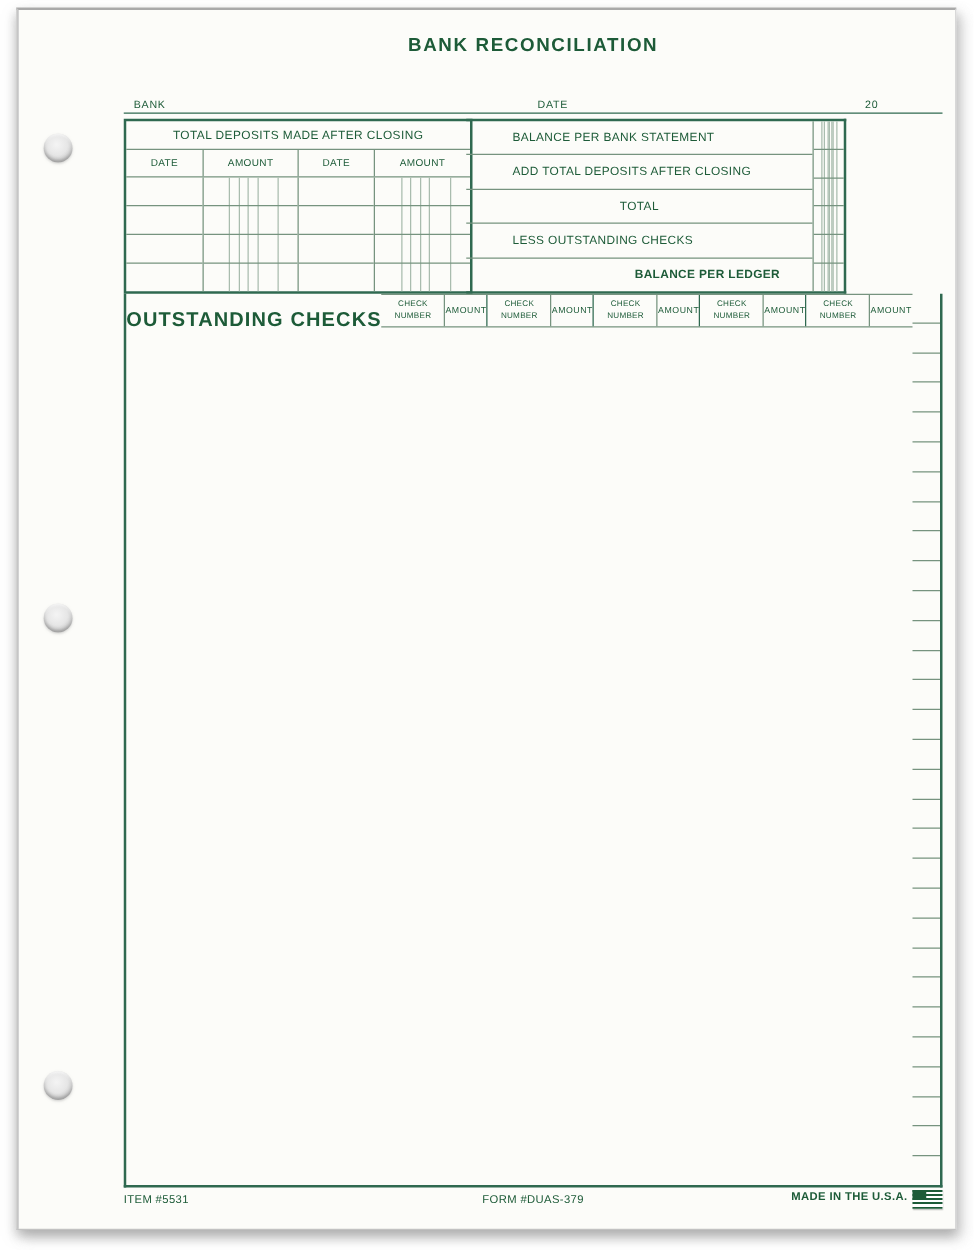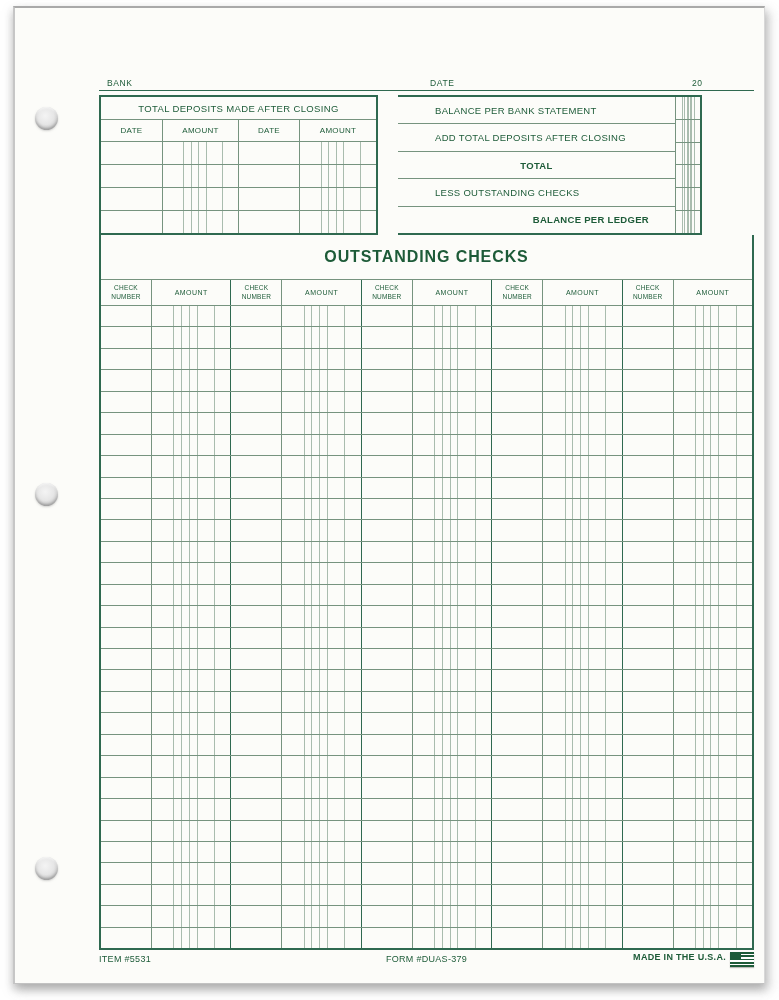--- a/index.html
+++ b/index.html
@@ -49,32 +49,32 @@
   .dep-heads{height:22px;border-bottom:1px solid var(--med);display:flex;}
   .dep-head{display:flex;align-items:center;justify-content:center;font-size:8px;letter-spacing:.3px;}
   .dep-head.b{border-right:1px solid var(--med);}
   .dep-body{flex:1;display:flex;}
   .dep-col{display:flex;flex-direction:column;}
   .dep-col.b{border-right:1px solid var(--med);}
   .dep-col .cellr{flex:1;border-bottom:1px solid var(--med);}
   .dep-col .cellr:last-child{border-bottom:none;}
 
   
-  .sum-table{position:absolute;left:383px;top:87px;width:304px;height:140px;border:2px solid var(--dark);border-left:none;display:flex;}
+  .sum-table{position:absolute;left:358px;top:87px;width:304px;height:140px;border:2px solid var(--dark);border-left:none;display:flex;}
   .sum-labels{width:278px;border-right:1px solid var(--med);display:flex;flex-direction:column;}
   .sum-row{flex:1;border-bottom:1px solid var(--med);display:flex;align-items:center;padding-left:37px;font-size:9.5px;letter-spacing:.3px;}
   .sum-labels .sum-row:last-child{border-bottom:none;}
-  .sum-row.center{justify-content:center;padding-left:0;font-weight:700;}
+  .sum-row.center{justify-content:center;padding-left:0;font-weight:400;}
   .sum-row.rightb{justify-content:flex-end;padding-right:26px;font-weight:700;text-align:right;}
   .sum-amt{flex:1;display:flex;flex-direction:column;}
   .sum-amt .sum-cell{flex:1;border-bottom:1px solid var(--med);}
   .sum-amt .sum-cell:last-child{border-bottom:none;}
 
   
-  .oc{position:absolute;left:84px;top:227px;width:655px;height:715px;border:2px solid var(--dark);border-top:none;display:flex;flex-direction:column;}
+  .oc{position:absolute;left:84px;top:227px;width:655px;height:715px;border:2px solid var(--dark);border-top:none;display:flex;flex-direction:row;}
   .oc-title{height:44px;display:flex;align-items:center;justify-content:center;font-size:16px;font-weight:700;letter-spacing:.9px;}
   .oc-heads{height:27px;border-top:1px solid var(--med);border-bottom:1px solid var(--med);display:flex;}
   .oc-pair{flex:1;display:flex;border-right:1.5px solid var(--dark);}
   .oc-pair:last-child{border-right:none;}
   .oc-check{width:51px;border-right:1px solid var(--med);display:flex;align-items:center;justify-content:center;font-size:6.5px;line-height:1.25;text-align:center;letter-spacing:.2px;}
   .oc-check span{display:block;width:38px;}
   .oc-amt-head{flex:1;display:flex;align-items:center;justify-content:center;font-size:7px;letter-spacing:.45px;}
   .oc-grid{flex:1;position:relative;}
   .oc-cols{position:absolute;inset:0;display:flex;}
   .oc-paircol{flex:1;display:flex;border-right:1.5px solid var(--dark);}
@@ -113,20 +113,21 @@
 </head>
 <body>
 
 <div class="page">
   <div class="sheet">
 
     <div class="hole hole1"></div>
     <div class="hole hole2"></div>
     <div class="hole hole3"></div>
 
+    <div class="form-title">BANK RECONCILIATION</div>
 
     <div class="topline">
       <span class="lbl lbl-bank">BANK</span>
       <span class="lbl lbl-date">DATE</span>
       <span class="lbl lbl-year">20</span>
     </div>
 
     <div class="dep-table">
       <div class="dep-title">TOTAL DEPOSITS MADE AFTER CLOSING</div>
       <div class="dep-heads">

